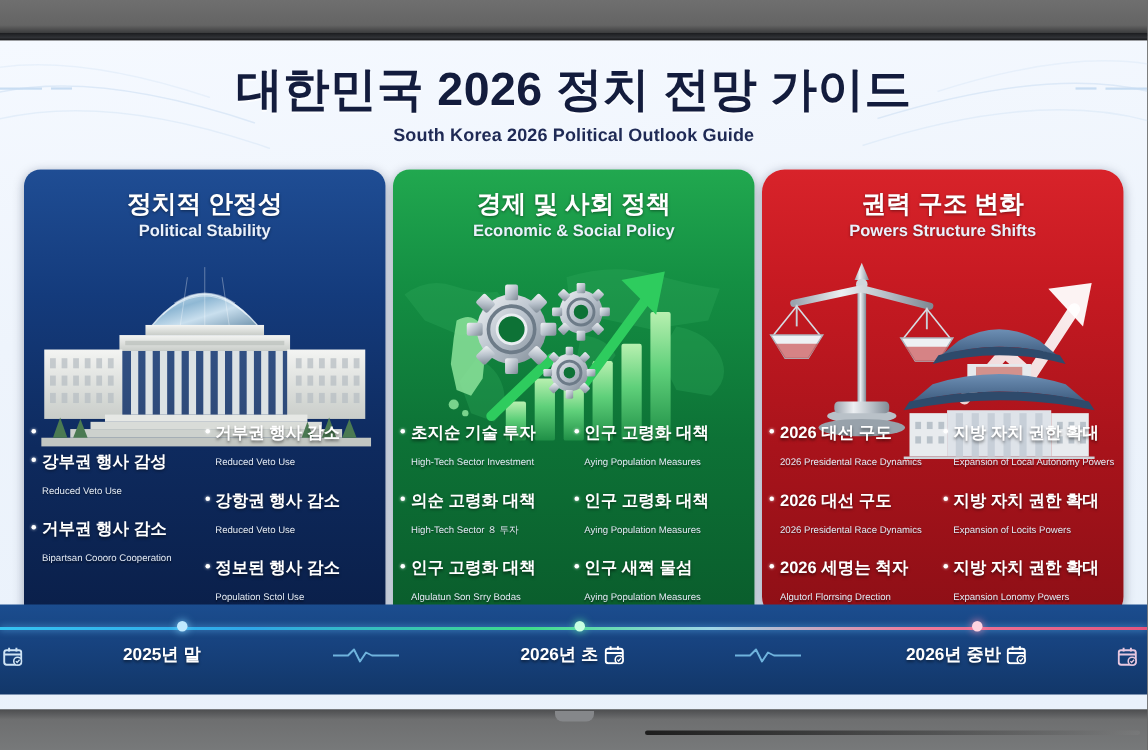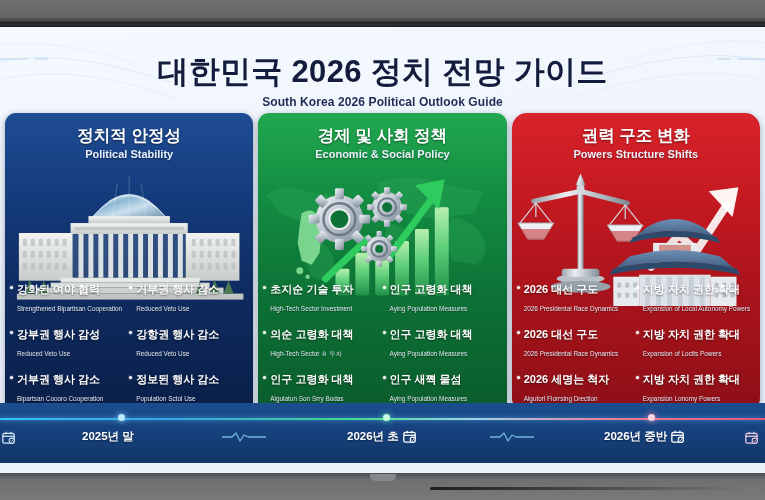--- a/index.html
+++ b/index.html
@@ -48,35 +48,35 @@
   .bg-swoosh {
     position: absolute; pointer-events: none; opacity: .5;
   }
 
   
   #header {
     position: absolute; left: 0; top: 0; width: 765px; height: 86px;
     text-align: center;
   }
   #title-ko {
-    margin-top: 24px;
+    margin-top: 12px;
     font-size: 31px; font-weight: 700; letter-spacing: .3px;
     color: #131c3d;
     text-shadow: 0 1px 0 rgba(255,255,255,.7);
   }
   #title-en {
     margin-top: 2px;
     font-size: 12px; font-weight: 600; letter-spacing: .1px;
     color: #1f2a55;
   }
 
   
   #panels {
     position: absolute; left: 0; top: 86px; width: 765px; height: 300px;
-    display: flex; gap: 5px; padding: 0 5px;
+    display: flex; gap: 5px; padding: 0 16px;
   }
   .panel {
     position: relative;
     flex: 1 1 0;
     border-radius: 11px 11px 5px 5px;
     overflow: hidden;
     box-shadow: 0 2px 7px rgba(10,20,50,.35);
   }
   .panel.blue  { background: linear-gradient(180deg,#1f4d94 0%,#143b7c 28%,#0e2a5e 62%,#0a1f49 100%); }
   .panel.green { background: linear-gradient(180deg,#21a84f 0%,#148f43 25%,#0d7236 60%,#0a5c2c 100%); }
@@ -289,24 +289,20 @@
             <path d="M206 133 l5-14 5 14z"></path>
               <path d="M220 133 l5-13 5 13z"></path>
             <path d="M192 133 l4-11 4 11z"></path>
           </g>
         </svg>
 
         <div class="bullets">
           <div class="bullet-col">
             <div class="bullet">
               <span class="dot"></span>
-              <span class="btxt">
-                <span class="bko">강화된 여야 협력</span><br>
-                <span class="ben">Strengthened Bipartisan Cooperation</span>
-              </span>
             </div>
             <div class="bullet">
               <span class="dot"></span>
               <span class="btxt">
                 <span class="bko">강부권 행사 감성</span><br>
                 <span class="ben">Reduced Veto Use</span>
               </span>
             </div>
             <div class="bullet">
               <span class="dot"></span>

